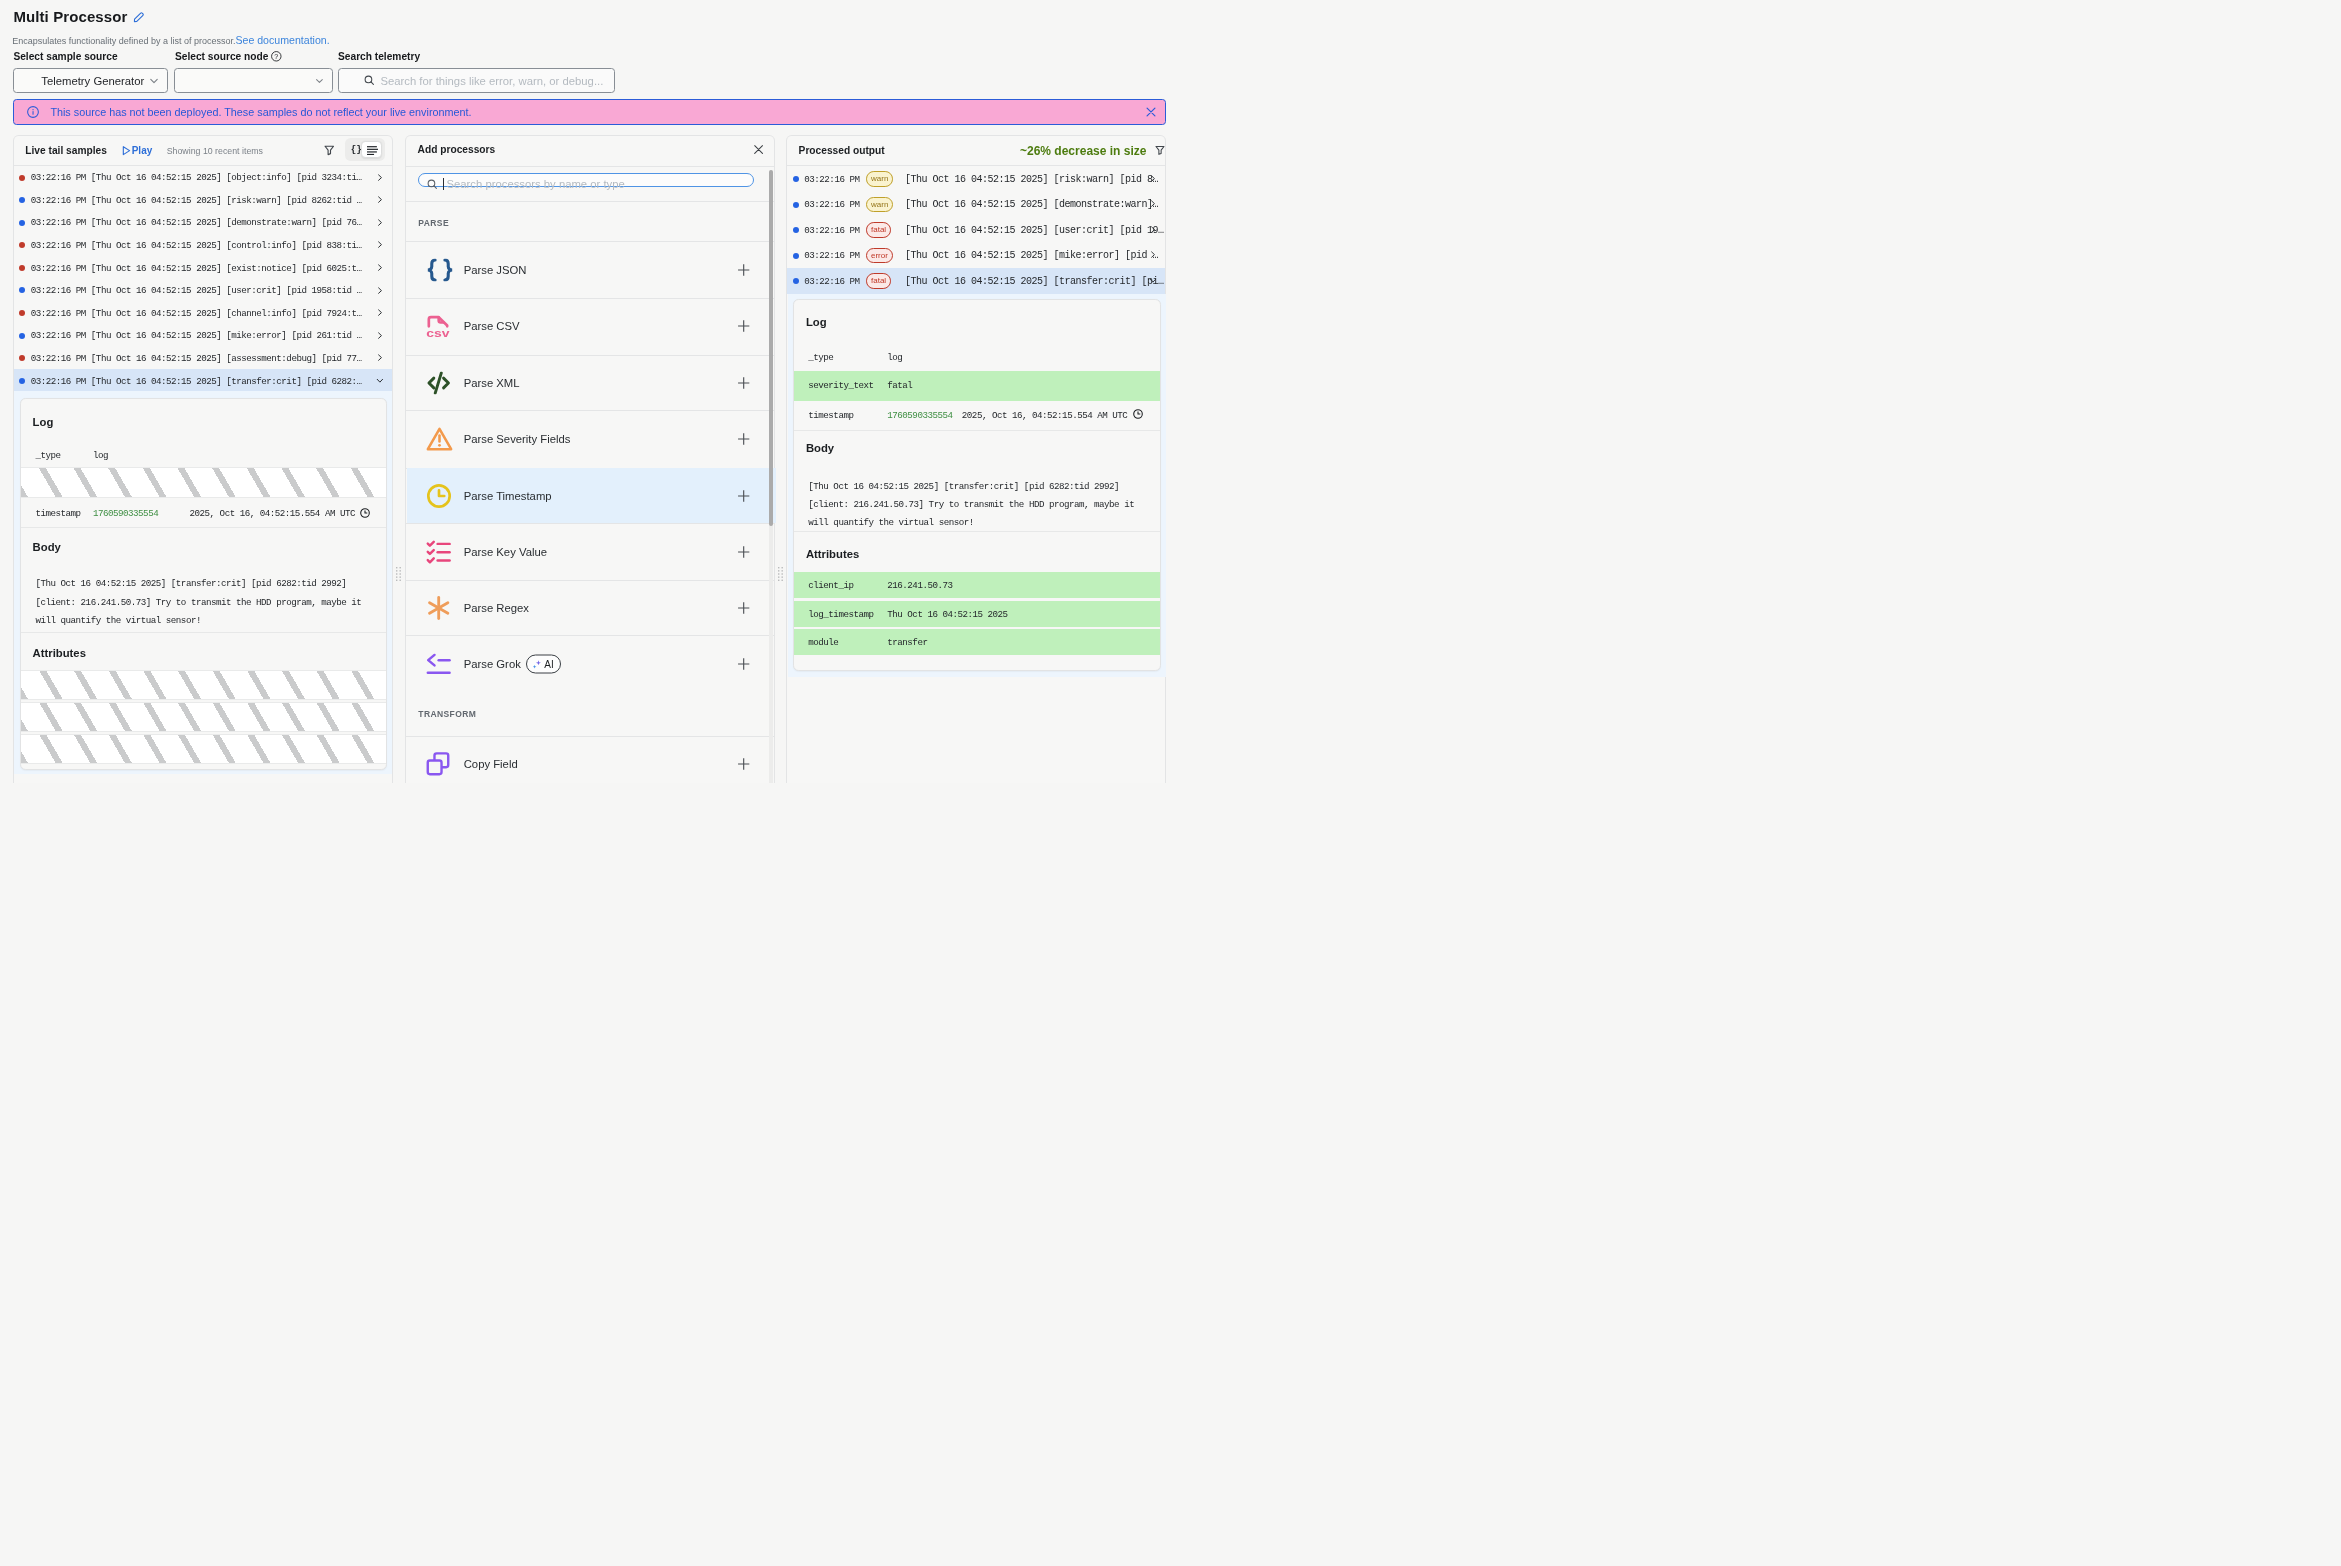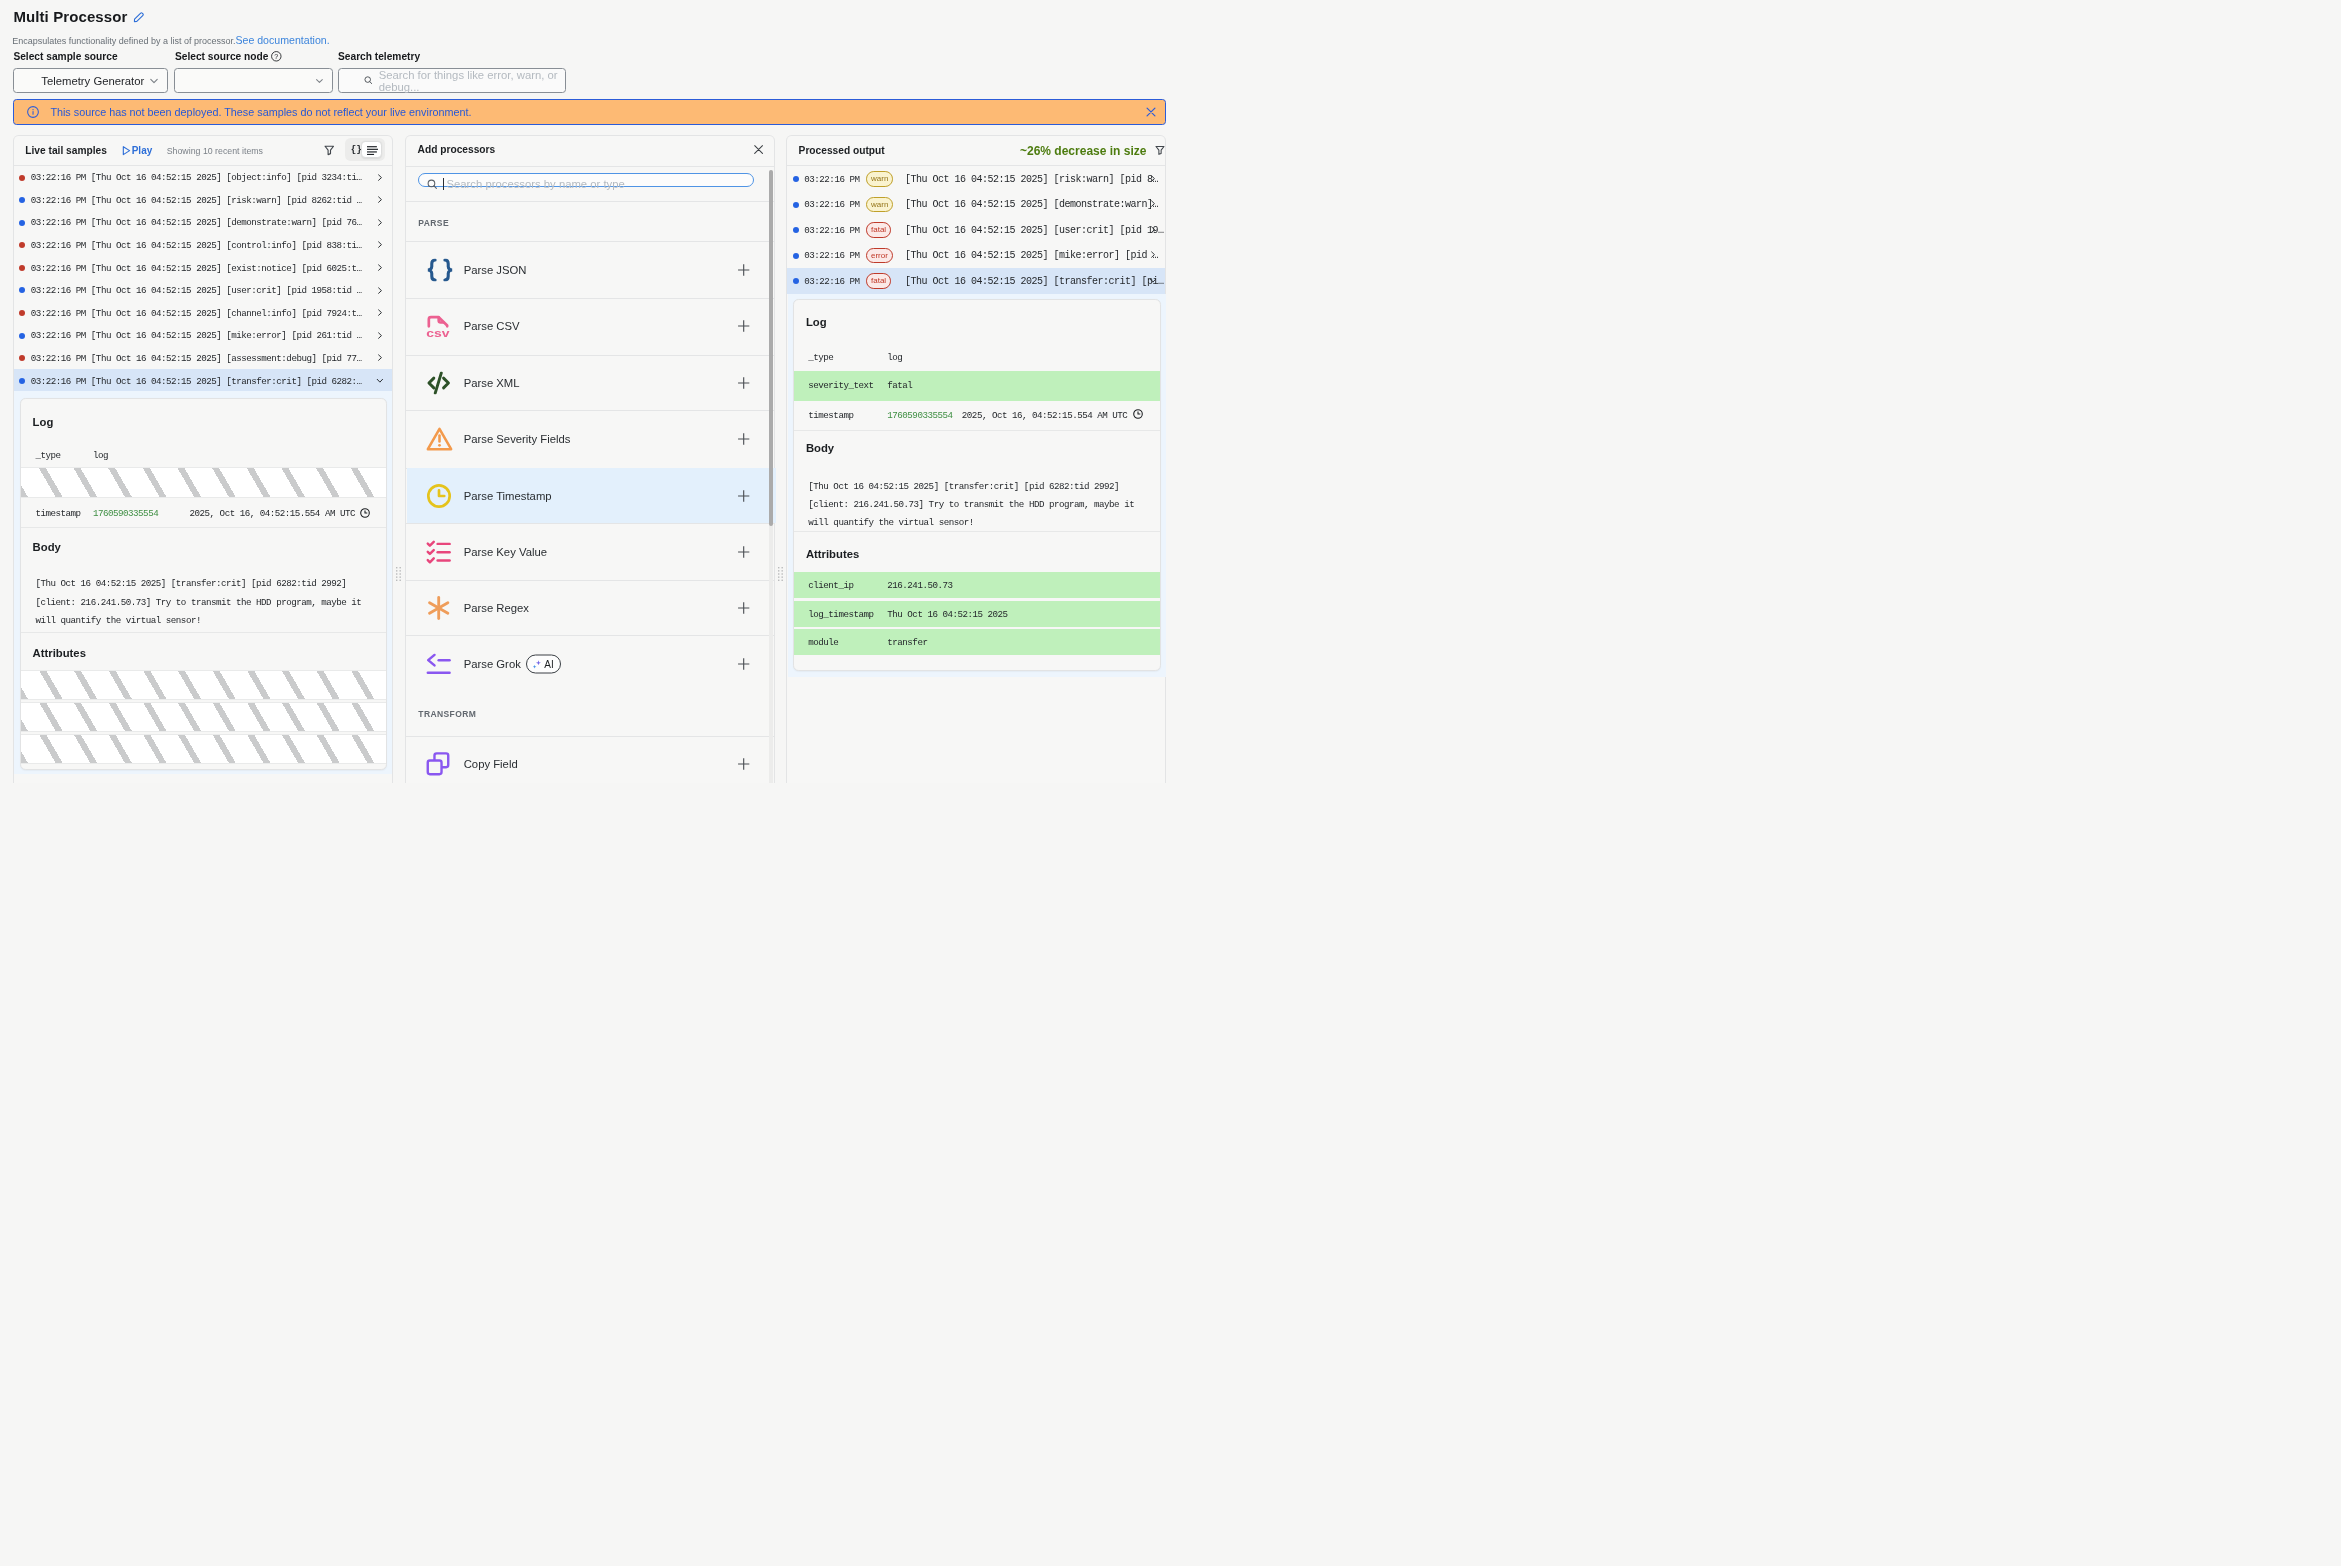--- a/index.html
+++ b/index.html
@@ -13,21 +13,21 @@
 .pencil { position:absolute; left:133px; top:11.3px; }
 .desc { position:absolute; left:12.3px; top:34px; font-size:9px; color:#686f76; }
 .desc a { color:#3d85dc; text-decoration:none; font-size:10.6px; }
 .lbl { position:absolute; top:51px; font-size:10.2px; font-weight:700; color:#17191c; }
 .inp { position:absolute; top:68px; height:25px; border:0.7px solid #888e95; border-radius:3.5px;
   background:#fafaf9; display:flex; align-items:center; font-size:11.3px; color:#1f2125;padding-left:16px; }
 .inp .chev { margin-left:auto; margin-right:7.8px; }
 .ph { color:#b4bac0; }
 
 .banner { position:absolute; left:12.7px; top:99px; width:1153px; height:26px;
-  background:#fdba74; border:1.1px solid #2c5cd8; border-radius:3.5px;
+  background:#f9a8d4; border:1.1px solid #2c5cd8; border-radius:3.5px;
   display:flex; align-items:center; }
 .banner .txt { font-size:10.8px; color:#2658d8; margin-left:11.3px; }
 
 
 .panel { position:absolute; top:135px; height:653px; background:#f7f7f6;
   border:0.7px solid #e3e4e5; border-radius:5.6px 5.6px 0 0; border-bottom:none; }
 .p-left  { left:12.7px;    width:380px; }
 .p-mid   { left:405px; width:370px; }
 .p-right { left:786px;width:380px; }
 .phead { height:30px; border-bottom:0.7px solid #e4e5e6; position:relative; }
@@ -98,21 +98,21 @@
 <svg class="chev" width="10" height="10" viewBox="0 0 14 14">
       <path d="M2.5 4.7 L7 9.3 L11.5 4.7" fill="none" stroke="#7d8288" stroke-width="1.6" stroke-linecap="round" stroke-linejoin="round"></path>
     </svg>
   </div>
 <div class="inp" style="left:174px; width:159px;">
     <span style="margin-left:10px; white-space:nowrap; overflow:hidden;margin-top:48px;">telemetrygen_input_71d6</span>
 <svg class="chev" width="10" height="10" viewBox="0 0 14 14" style="margin-left:1.4px;">
       <path d="M2.5 4.7 L7 9.3 L11.5 4.7" fill="none" stroke="#7d8288" stroke-width="1.6" stroke-linecap="round" stroke-linejoin="round"></path>
     </svg>
   </div>
-<div class="inp" style="left:338px; width:228px; background:#fafafa;">
+<div class="inp" style="left:338px; width:277px; background:#fafafa;">
 <svg width="10.6" height="10.6" viewBox="0 0 15 15" style="margin-left:8.5px;">
       <circle cx="6.3" cy="6.3" r="4.7" fill="none" stroke="#41464c" stroke-width="1.5"></circle>
       <path d="M9.9 9.9 L13.3 13.3" stroke="#41464c" stroke-width="1.5" stroke-linecap="round"></path>
     </svg>
 <span class="ph" style="margin-left:6.3px;">Search for things like error, warn, or debug...</span>
   </div>
 
 <div class="banner">
 <svg width="12" height="12" viewBox="0 0 17 17" style="margin-left:13.4px;">
       <circle cx="8.5" cy="8.5" r="7.6" fill="none" stroke="#2c5cd8" stroke-width="1.5"></circle>

